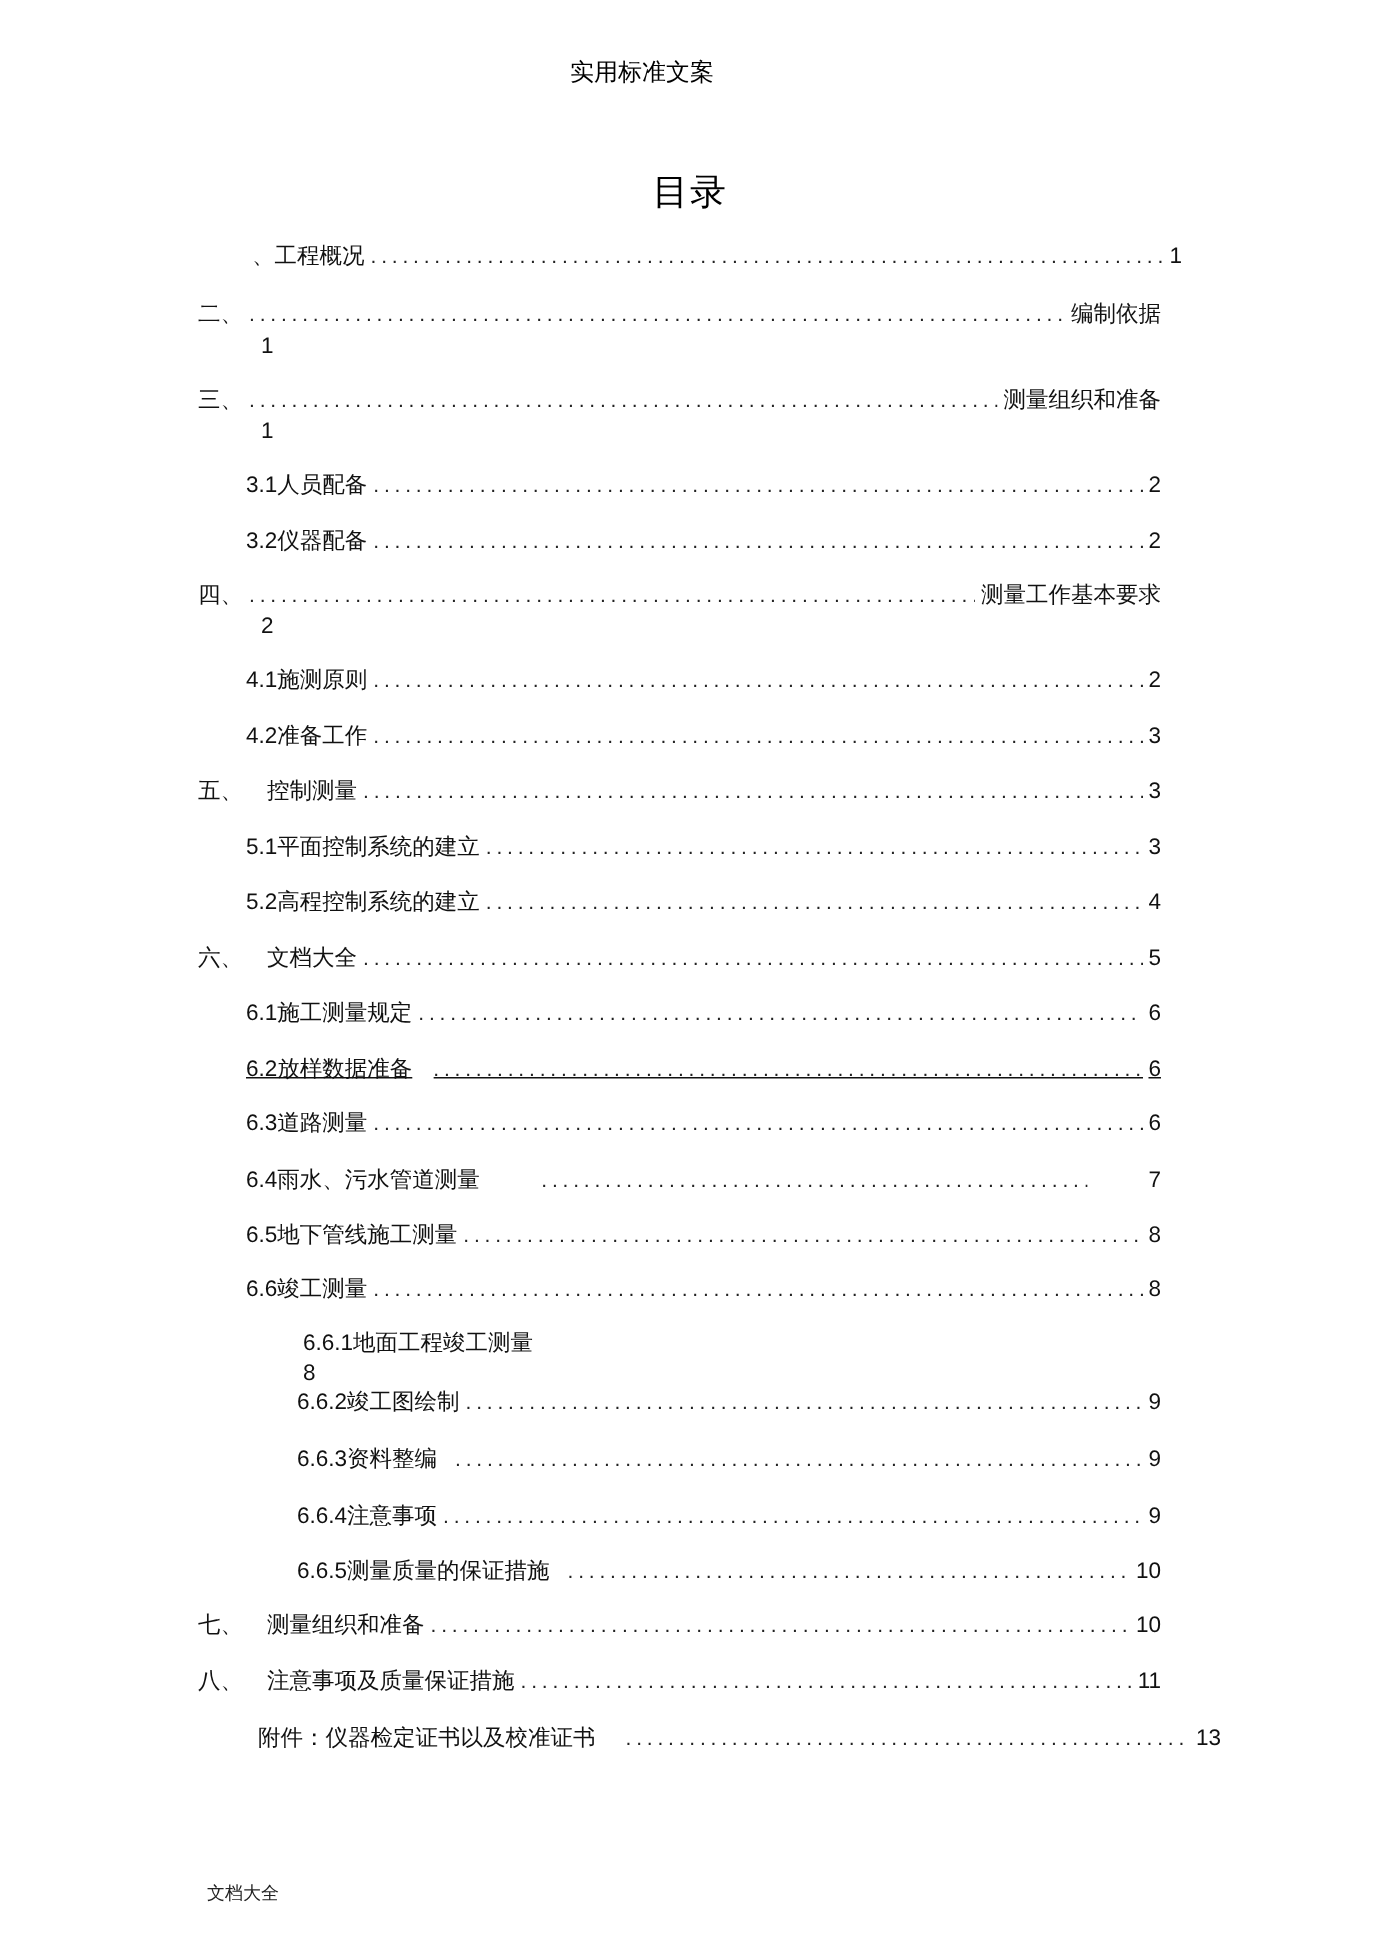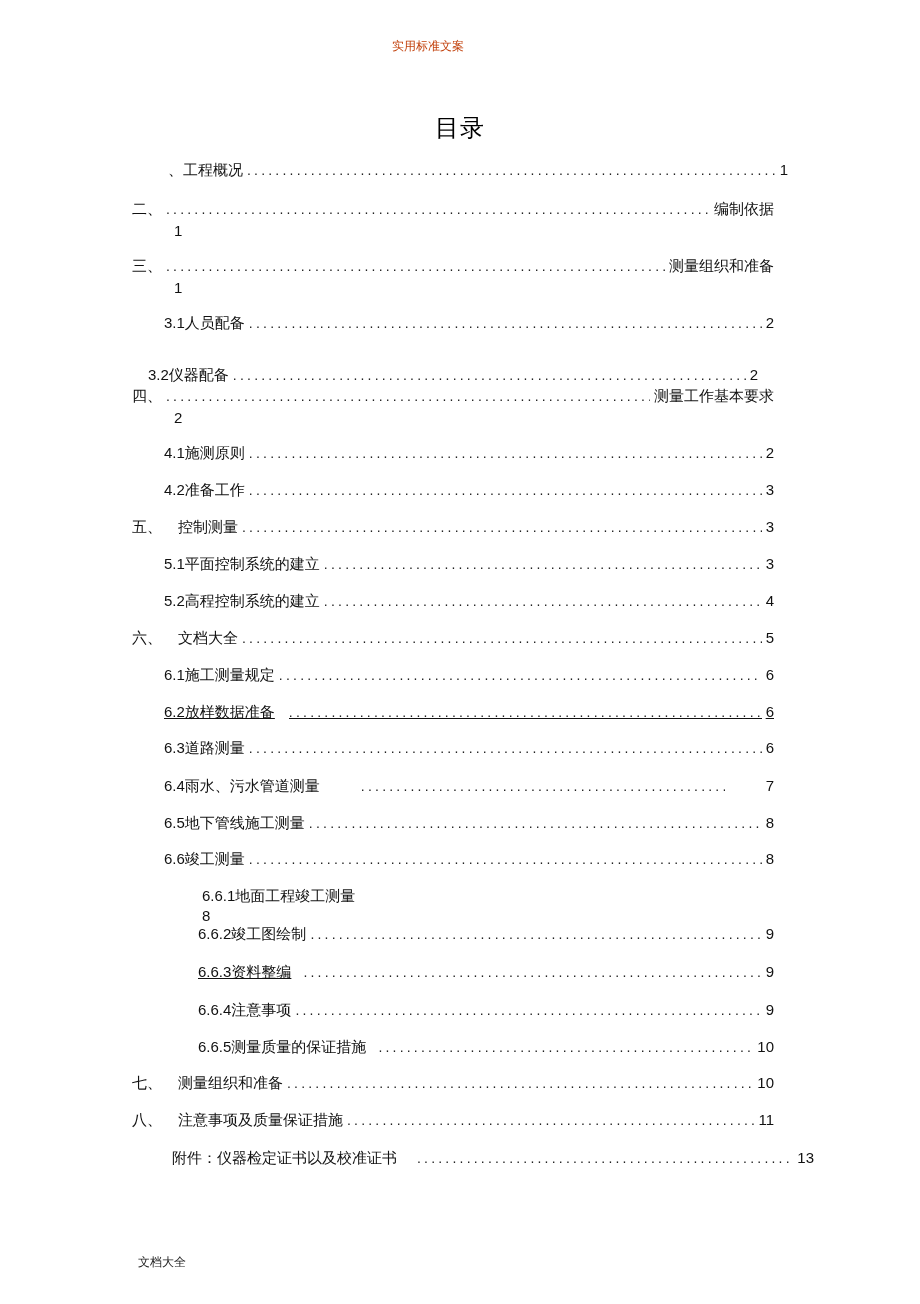--- a/index.html
+++ b/index.html
@@ -14,22 +14,22 @@
       overflow: hidden;
       font-family: "Liberation Sans", "DejaVu Sans", sans-serif;
       color: #111111;
     }
     .header {
       position: absolute;
       top: 38px;
       left: 0;
       width: 856px;
       text-align: center;
-      font-size: 12px;
-      color: #c2410c;
+      font-size: 16px;
+      color: #000000;
     }
     .title {
       position: absolute;
       top: 112px;
       left: 0;
       width: 920px;
       text-align: center;
       font-size: 24px;
       color: #000;
       letter-spacing: 1px;
@@ -109,21 +109,21 @@
     <span class="page">测量组织和准备</span>
   </div>
   <div class="wrap-page" style="top:278px; left:174px;">1</div>
 
   <div class="toc-row" style="top:313px; left:164px; width:610px;">
     <span class="label">3.1人员配备</span>
     <span class="leader"></span>
     <span class="page">2</span>
   </div>
 
-  <div class="toc-row" style="top:350px; left:148px; width:610px;margin-top:15px;">
+  <div class="toc-row" style="top:350px; left:164px; width:610px;">
     <span class="label">3.2仪器配备</span>
     <span class="leader"></span>
     <span class="page">2</span>
   </div>
 
   <div class="toc-row" style="top:386px; left:132px; width:642px;">
     <span class="label">四、</span>
     <span class="leader"></span>
     <span class="page">测量工作基本要求</span>
   </div>
@@ -209,21 +209,21 @@
     <span class="page">8</span>
   </div>
 
   <div class="toc-row" style="top:924px; left:198px; width:576px;">
     <span class="label">6.6.2竣工图绘制</span>
     <span class="leader"></span>
     <span class="page">9</span>
   </div>
 
   <div class="toc-row" style="top:962px; left:198px; width:576px;">
-    <span class="label" style="padding-right:8px;text-decoration:underline;">6.6.3资料整编</span>
+    <span class="label" style="padding-right:8px;">6.6.3资料整编</span>
     <span class="leader"></span>
     <span class="page">9</span>
   </div>
 
   <div class="toc-row" style="top:1000px; left:198px; width:576px;">
     <span class="label">6.6.4注意事项</span>
     <span class="leader"></span>
     <span class="page">9</span>
   </div>
 

